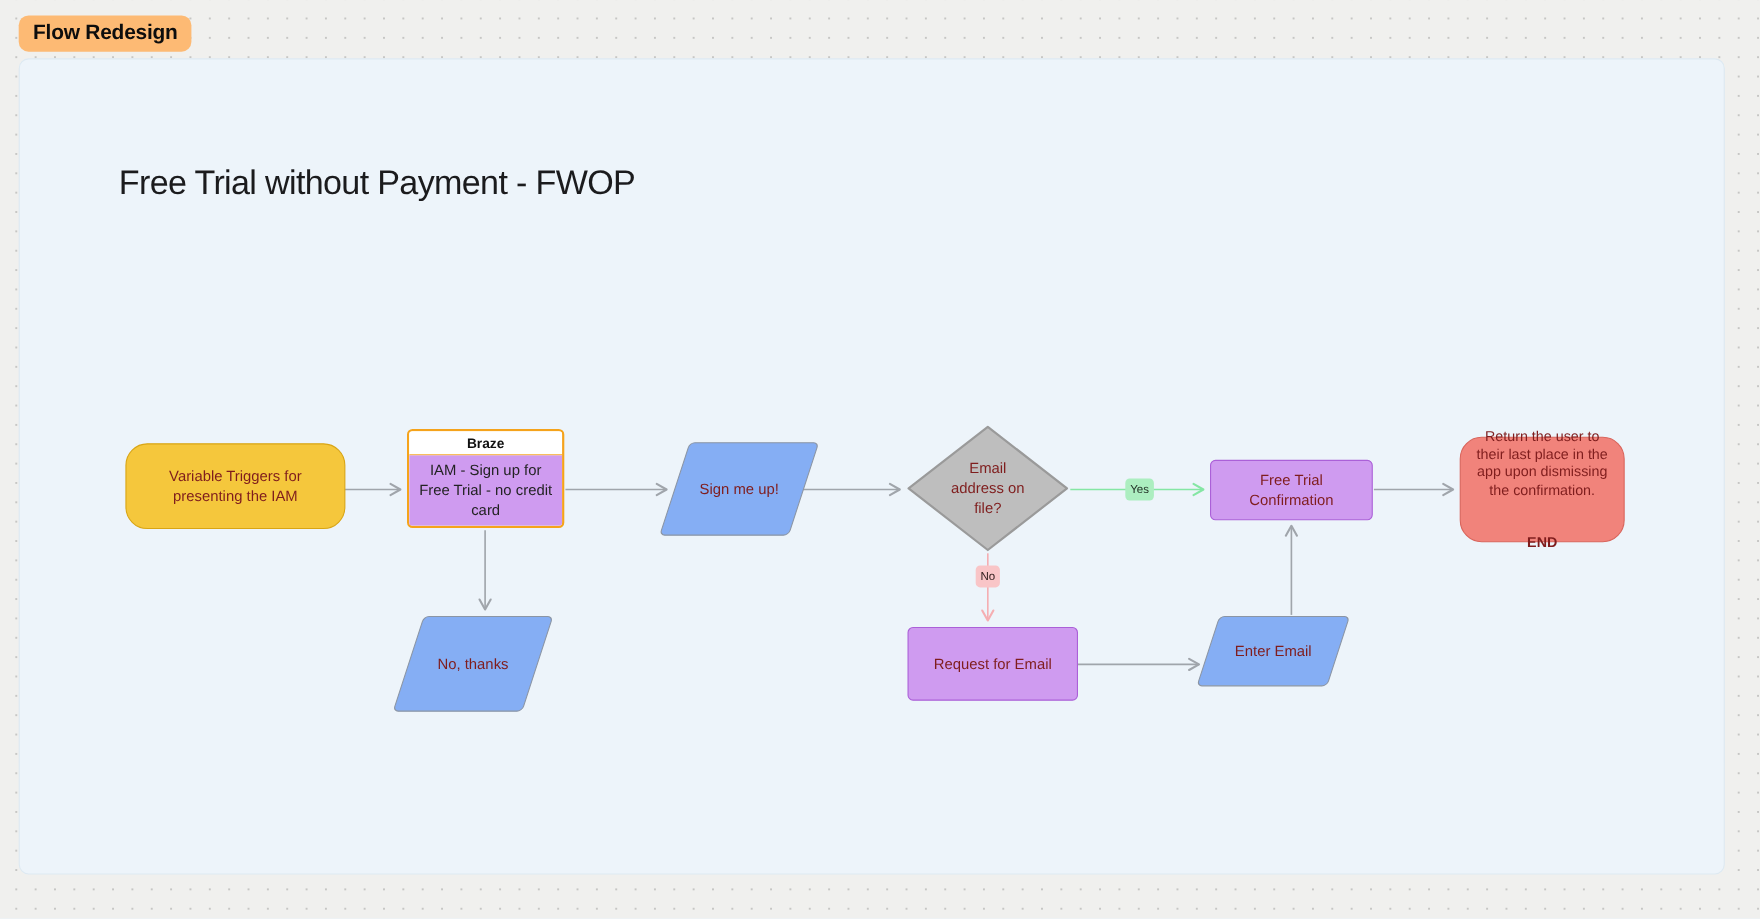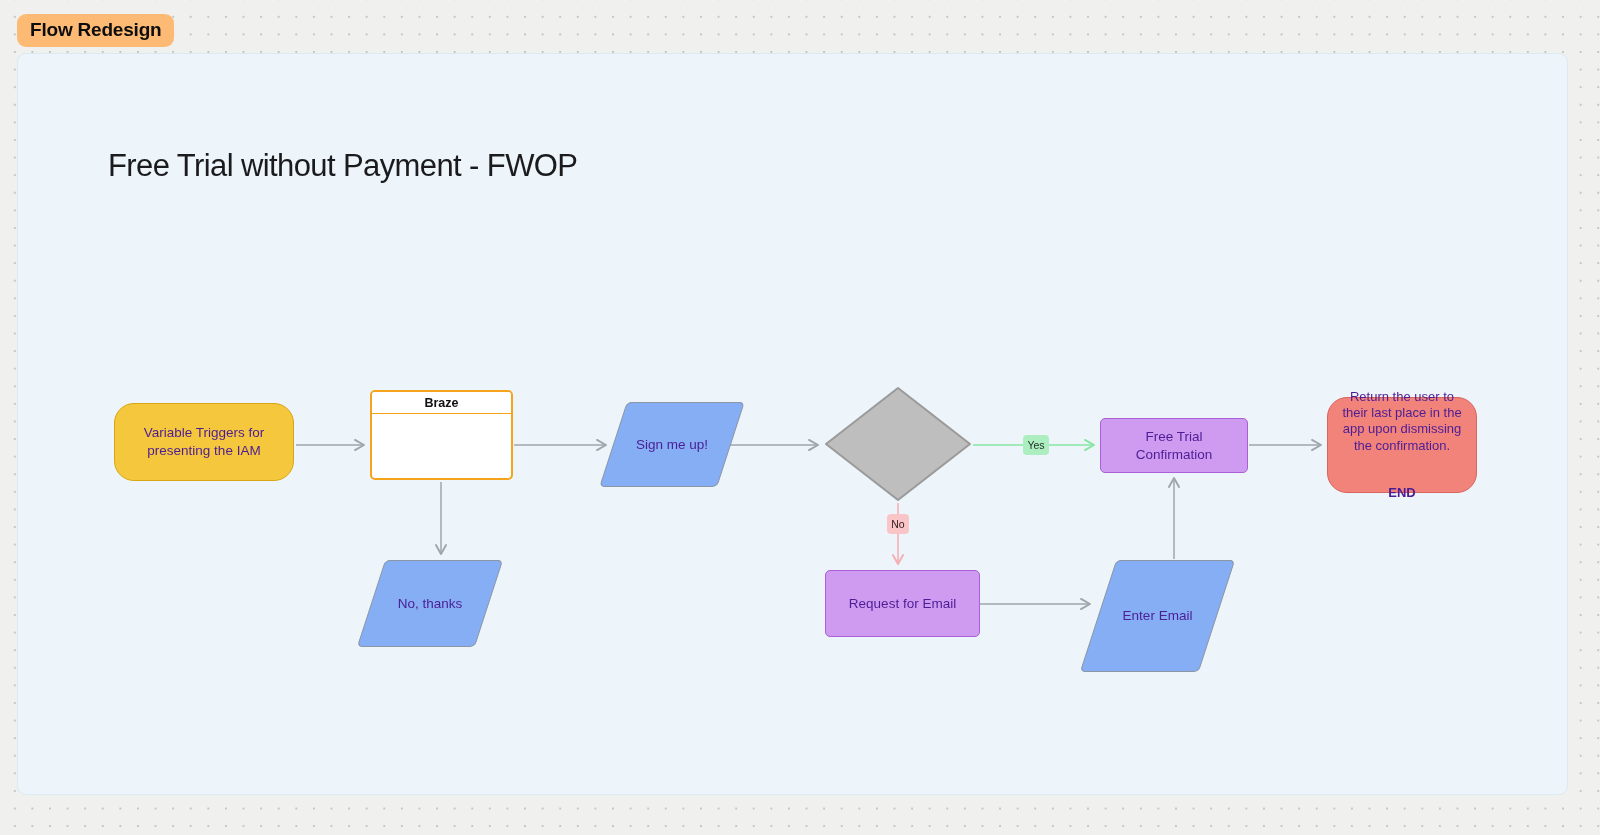--- a/index.html
+++ b/index.html
@@ -34,27 +34,27 @@
     position: absolute; left: 108px; top: 148px;
     font-size: 31px; font-weight: 400; color: #1b1b1d;
     letter-spacing: -0.6px;
   }
 
   
   .node {
     position: absolute;
     display: flex; align-items: center; justify-content: center;
     text-align: center;
-    font-size: 13.5px; line-height: 1.32; color: #4c1d95;
+    font-size: 13.5px; line-height: 1.32; color: #7f1d1d;
   }
   .node .label { position: relative; z-index: 2; padding: 0 10px; }
 
   
   .terminator { border-radius: 20px; border: 1.5px solid; }
-  .n-start { left: 114px; top: 403px; width: 180px; height: 78px;
+  .n-start { left: 114px; top: 403px; width: 200px; height: 78px;
              background: #f5c73c; border-color: #d9a514; }
   .n-end   { left: 1327px; top: 397px; width: 150px; height: 96px;
              background: #f1837b; border-color: #d9655c; font-size: 13px; line-height: 1.26; }
   .n-end .end-word { display: block; font-weight: 700; margin-top: 31px; }
 
   
   .process { background: #cf9bf0; border: 1.5px solid #ab60d8; border-radius: 5px; }
   .n-ftc     { left: 1100px; top: 418px; width: 148px; height: 55px; }
   .n-request { left: 825px;  top: 570px; width: 155px; height: 67px; }
 
@@ -78,21 +78,21 @@
 
   
   .parallelogram { background: transparent; }
   .parallelogram .skew {
     position: absolute; z-index: 1; top: 0; bottom: 0; left: 16px; right: 16px;
     background: #85aef4; border: 1.5px solid #8b95a4; border-radius: 5px;
     transform: skewX(-18deg);
   }
   .n-signup    { left: 597px;  top: 402px; width: 150px; height: 85px; }
   .n-nothanks  { left: 355px;  top: 560px; width: 150px; height: 87px; }
-  .n-enteremail{ left: 1082px; top: 560px; width: 151px; height: 112px; }
+  .n-enteremail{ left: 1082px; top: 560px; width: 151px; height: 64px; }
 
   
   .n-decision { left: 824px; top: 386px; width: 148px; height: 116px; }
   .n-decision svg.shape { position: absolute; inset: 0; z-index: 1; }
   .n-decision .label { max-width: 104px; }
 
   
   svg.edges { position: absolute; inset: 0; width: 1600px; height: 835px; }
 
   
@@ -135,31 +135,33 @@
   <line x1="974" y1="604" x2="1090" y2="604" stroke="#a0a5ab" stroke-width="1.5" marker-end="url(#arrow-gray)"></line>
   <line x1="1174" y1="559" x2="1174" y2="478" stroke="#a0a5ab" stroke-width="1.5" marker-end="url(#arrow-gray)"></line>
 </svg>
 
 <div class="node terminator n-start">
   <span class="label">Variable Triggers for presenting the IAM</span>
 </div>
 
 <div class="group-node">
   <div class="group-title">Braze</div>
+  <div class="group-body">IAM - Sign up for Free Trial - no credit card</div>
 </div>
 
 <div class="node parallelogram n-signup">
   <span class="skew"></span>
   <span class="label">Sign me up!</span>
 </div>
 
 <div class="node n-decision">
   <svg class="shape" viewBox="0 0 148 116" xmlns="http://www.w3.org/2000/svg">
     <polygon points="74,2 146,58 74,114 2,58" fill="#bebebe" stroke="#9a9a9a" stroke-width="2" stroke-linejoin="round"></polygon>
   </svg>
+  <span class="label">Email address on file?</span>
 </div>
 
 <div class="node process n-ftc">
   <span class="label">Free Trial Confirmation</span>
 </div>
 
 <div class="node terminator n-end">
   <span class="label">
     <span>Return the user to their last place in the app upon dismissing the confirmation.</span>
     <span class="end-word">END</span>

